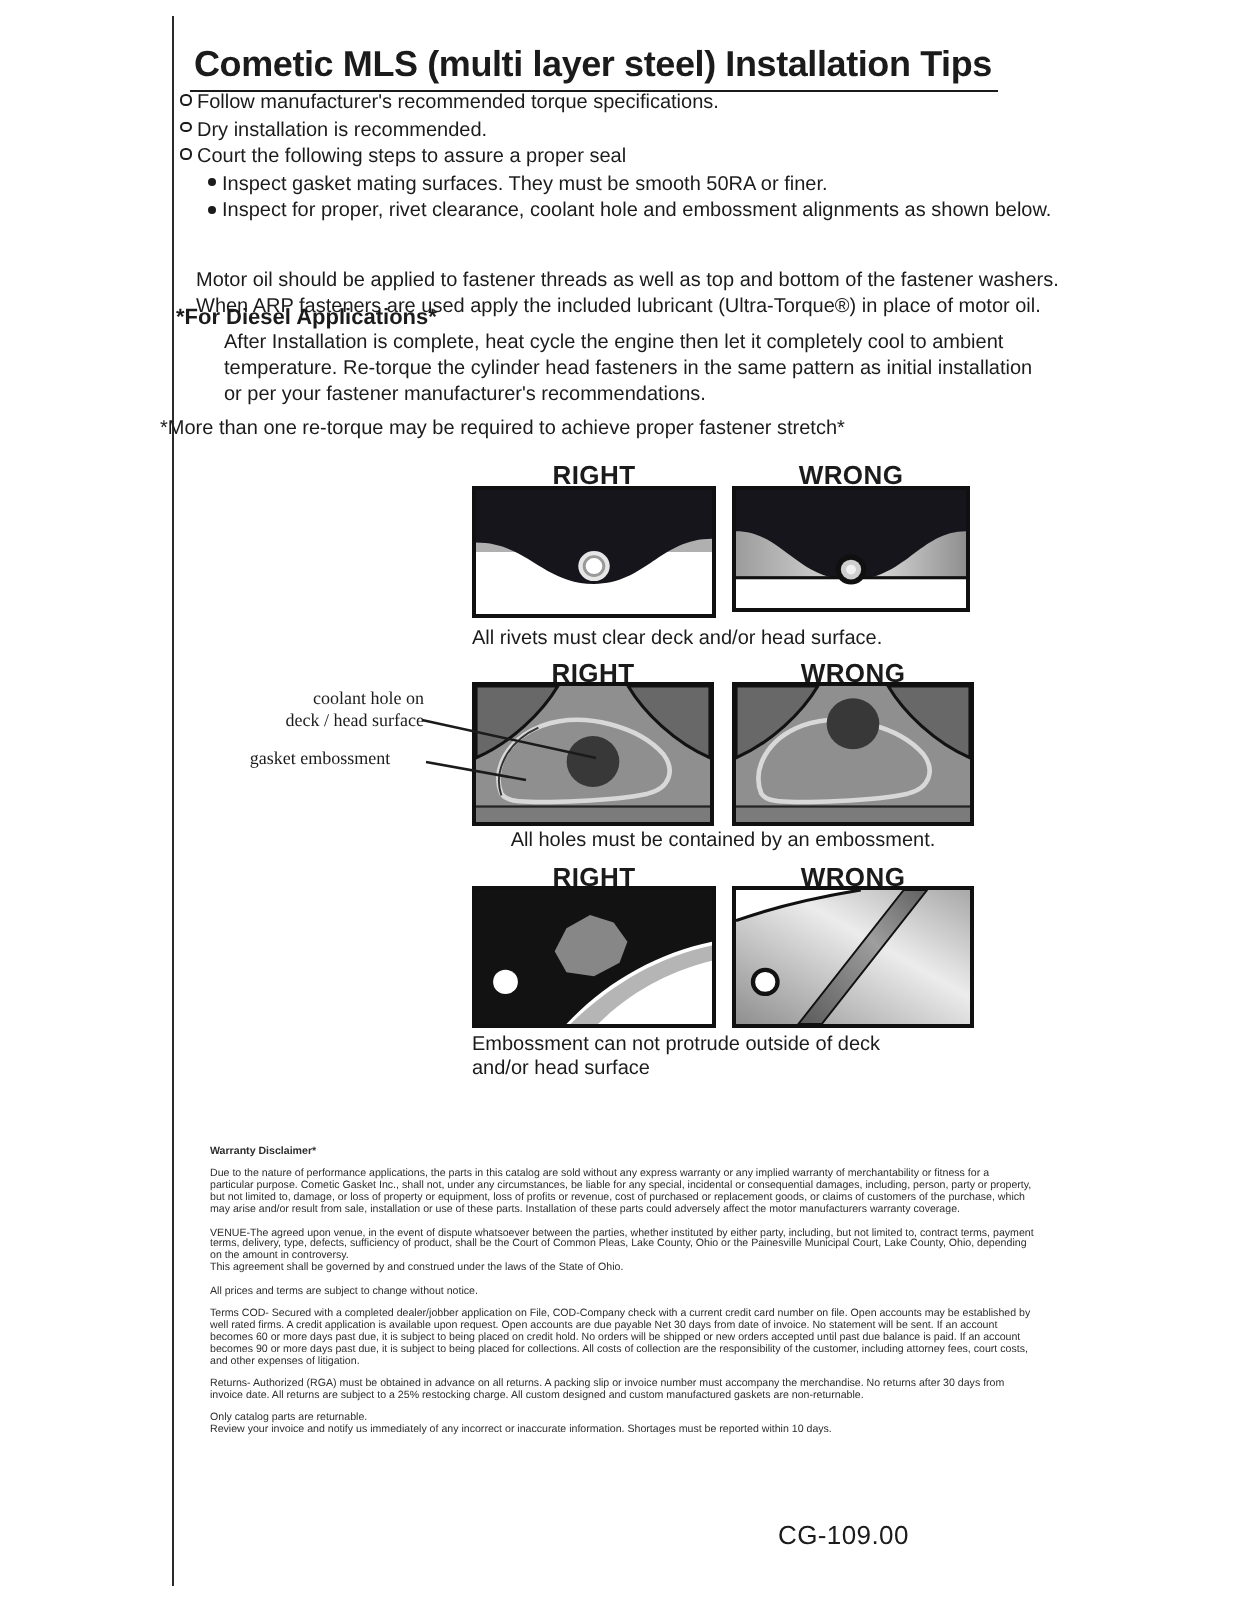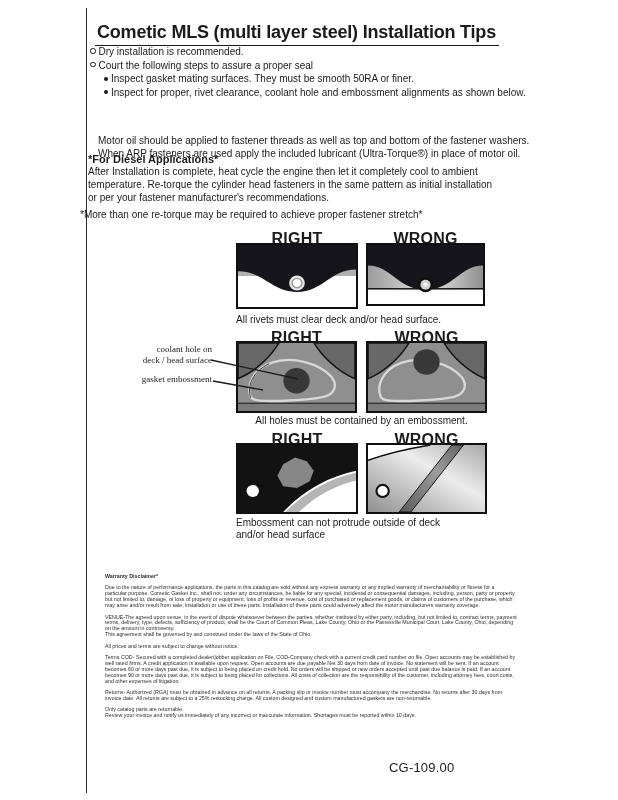--- a/index.html
+++ b/index.html
@@ -17,44 +17,45 @@
   
   .bullets{left:90px;top:45px;font-size:10px;line-height:13.5px;white-space:nowrap;}
   .b1::before{content:"";display:inline-block;width:3.5px;height:3.5px;border:1px solid #1b1b1b;
               border-radius:50%;margin-right:3px;vertical-align:1.5px;}
   .sub{margin-left:14px;}
   .b2::before{content:"";display:inline-block;width:4px;height:4px;background:#1b1b1b;
               border-radius:50%;margin-right:3px;vertical-align:1.5px;}
   .diesel-h{left:88px;top:117px;font-size:11px;font-weight:bold;margin-top:36px;}
   .para{font-size:10px;line-height:13px;white-space:pre-line;}
   .p1{left:98px;top:134px;}
-  .p2{left:88px;top:165px;}
+  .p2{left:88px;top:165px;padding-left:24px;}
   .note{left:80px;top:209px;font-size:10px;white-space:nowrap;}
   
-  .dg-h{font-size:16px;font-weight:bold;text-align:center;letter-spacing:0.2px;}
+  .dg-h{font-size:13px;font-weight:bold;text-align:center;letter-spacing:0.2px;}
   .panel{border:2px solid #101010;box-sizing:border-box;background:#fff;}
   .panel svg{display:block;width:100%;height:100%;}
   .caption{font-size:10px;line-height:12px;white-space:pre-line;}
   .cap-center{text-align:center;}
   .lbl{font-size:9px;line-height:10.5px;text-align:right;white-space:pre-line;font-family:Liberation Serif, serif;}
   .overlay{z-index:5;pointer-events:none;}
   
   .warranty{left:105px;top:574px;width:412px;font-size:5.3px;line-height:5.9px;color:#2d2d2d;}
   .warranty .w-head{font-weight:bold;margin-bottom:5.5px;}
   .warranty .w-p{margin:0 0 5.5px 0;white-space:pre-line;}
   .footer-code{left:389px;top:760px;font-size:13px;letter-spacing:0.2px;}
 </style>
 </head>
 <body>
 
 <div class="abs edge-line"></div>
 
 <div class="abs title">Cometic MLS (multi layer steel) Installation Tips</div>
 
 <div class="abs bullets">
+  <div class="b1">Follow manufacturer's recommended torque specifications.</div>
   <div class="b1">Dry installation is recommended.</div>
   <div class="b1">Court the following steps to assure a proper seal</div>
   <div class="b2 sub">Inspect gasket mating surfaces.  They must be smooth 50RA or finer.</div>
   <div class="b2 sub">Inspect for proper, rivet clearance, coolant hole and embossment alignments as shown below.</div>
 </div>
 
 <div class="abs diesel-h">*For Diesel Applications*</div>
 <div class="abs para p1">Motor oil should be applied to fastener threads as well as top and bottom of the fastener washers.
 When ARP fasteners are used apply the included lubricant (Ultra-Torque®) in place of motor oil.</div>
 <div class="abs para p2">After Installation is complete, heat cycle the engine then let it completely cool to ambient
@@ -93,21 +94,21 @@
     <circle cx="60" cy="42.5" r="2.6" fill="#f2f2f2"></circle>
   </svg>
 </div>
 <div class="abs caption" style="left:236px;top:314px;">All rivets must clear deck and/or head surface.</div>
 
 <div class="abs dg-h" style="left:236px;top:329px;width:121px;">RIGHT</div>
 <div class="abs dg-h" style="left:366px;top:329px;width:121px;">WRONG</div>
 
 <div class="abs lbl" style="left:118px;top:344px;width:94px;">coolant hole on
 deck / head surface</div>
-<div class="abs lbl" style="left:108px;top:374px;width:104px;">gasket embossment</div>
+<div class="abs lbl" style="left:108px;top:374px;width:104px;text-align:center;">gasket embossment</div>
 
 <div class="abs panel" style="left:236px;top:341px;width:121px;height:72px;">
   <svg viewBox="0 0 120 72" preserveAspectRatio="none">
     <rect x="0" y="0" width="120" height="72" fill="#8f8f8f"></rect>
     <rect x="0" y="64" width="120" height="8" fill="#7b7b7b"></rect>
     <rect x="0" y="63.2" width="120" height="1.2" fill="#242424"></rect>
     <path d="M0,38 C18,30 34,14 42,0 L0,0 Z" fill="#686868" stroke="#121212" stroke-width="1.6"></path>
     <path d="M120,38 C102,30 86,14 78,0 L120,0 Z" fill="#686868" stroke="#121212" stroke-width="1.6"></path>
     <path d="M13,57 C8,44 16,28 34,21 C56,13 84,22 96,36 C102,44 100,54 88,57 C70,61 34,62 22,61 C17,60.5 14.5,59.5 13,57 Z" fill="none" stroke="#d8d8d8" stroke-width="2.4"></path>
     <path d="M13,58 C9,46 15,30 32,22" fill="none" stroke="#333333" stroke-width="1"></path>

